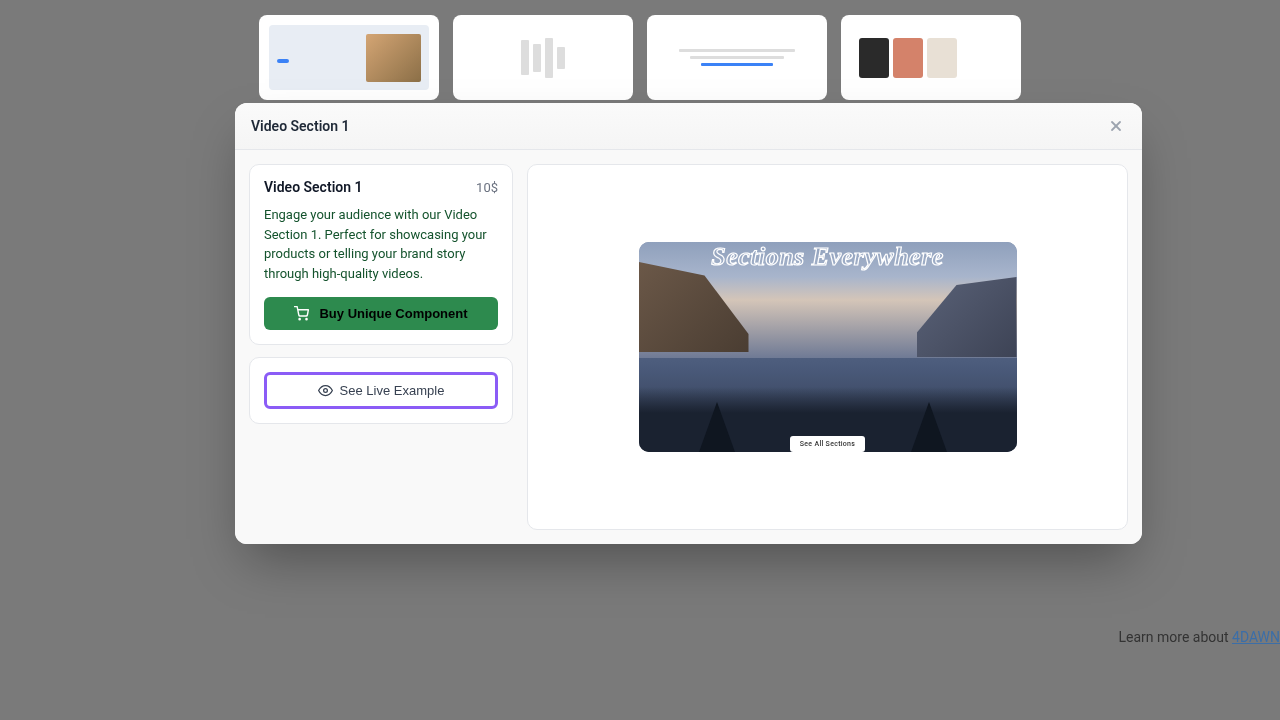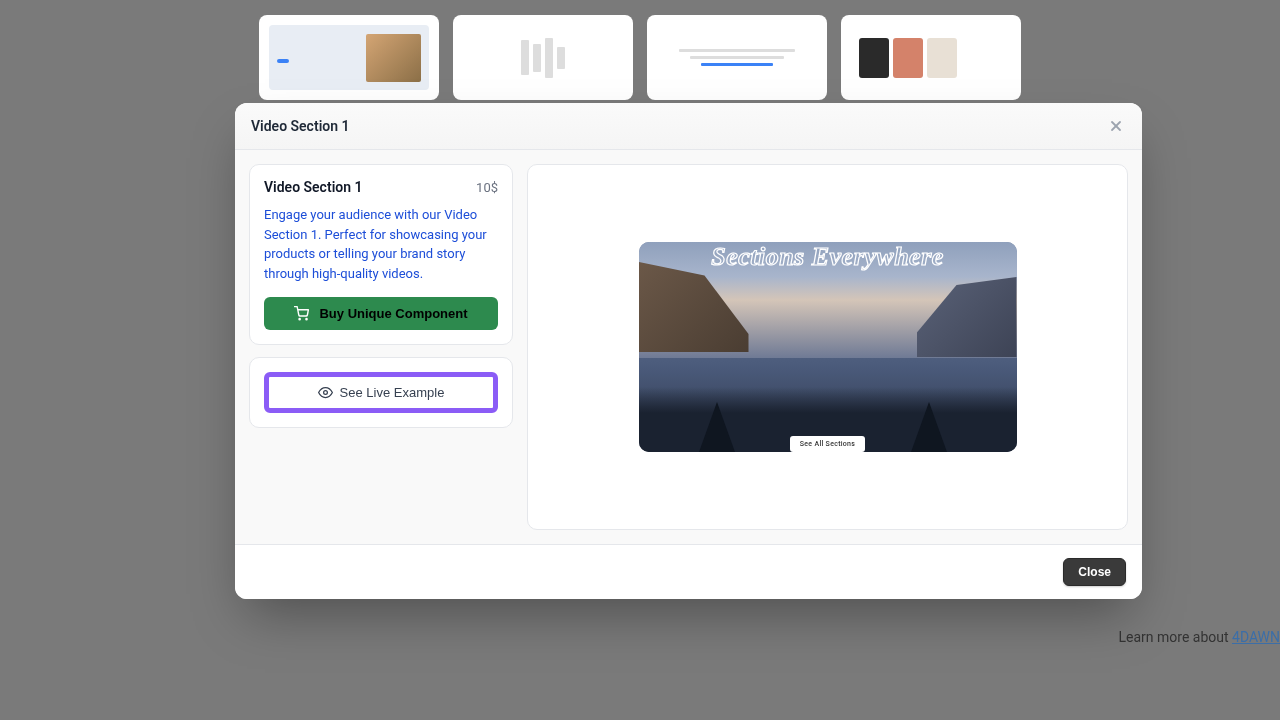--- a/index.html
+++ b/index.html
@@ -142,21 +142,21 @@
       font-weight: 600;
       color: #111827;
     }
     .card-price {
       font-size: 13px;
       color: #6b7280;
     }
     .card-desc {
       font-size: 13px;
       line-height: 1.5;
-      color: #1d4ed8;
+      color: #14532d;
       margin-bottom: 14px;
     }
 
     .btn-primary {
       width: 100%;
       padding: 9px 12px;
       background: #2d8a4e;
       color: #000000;
       border: none;
       border-radius: 6px;
@@ -167,21 +167,21 @@
       justify-content: center;
       gap: 10px;
       cursor: pointer;
     }
 
     .btn-secondary {
       width: 100%;
       padding: 8px 12px;
       background: #fff;
       color: #374151;
-      border: 5px solid #8b5cf6;
+      border: 3px solid #8b5cf6;
       border-radius: 6px;
       font-size: 13px;
       font-weight: 500;
       display: flex;
       align-items: center;
       justify-content: center;
       gap: 7px;
       cursor: pointer;
     }
 
@@ -382,18 +382,15 @@
           <div class="mountain-left"></div>
           <div class="mountain-right"></div>
           <div class="trees"></div>
           <div class="preview-title">Sections Everywhere</div>
           <div class="preview-btn">See All Sections</div>
         </div>
       </div>
 
     </div>
 
-    <div class="modal-footer">
-      <button class="btn-close">Close</button>
-    </div>
 
   </div>
 </div>
 
 </body></html>

